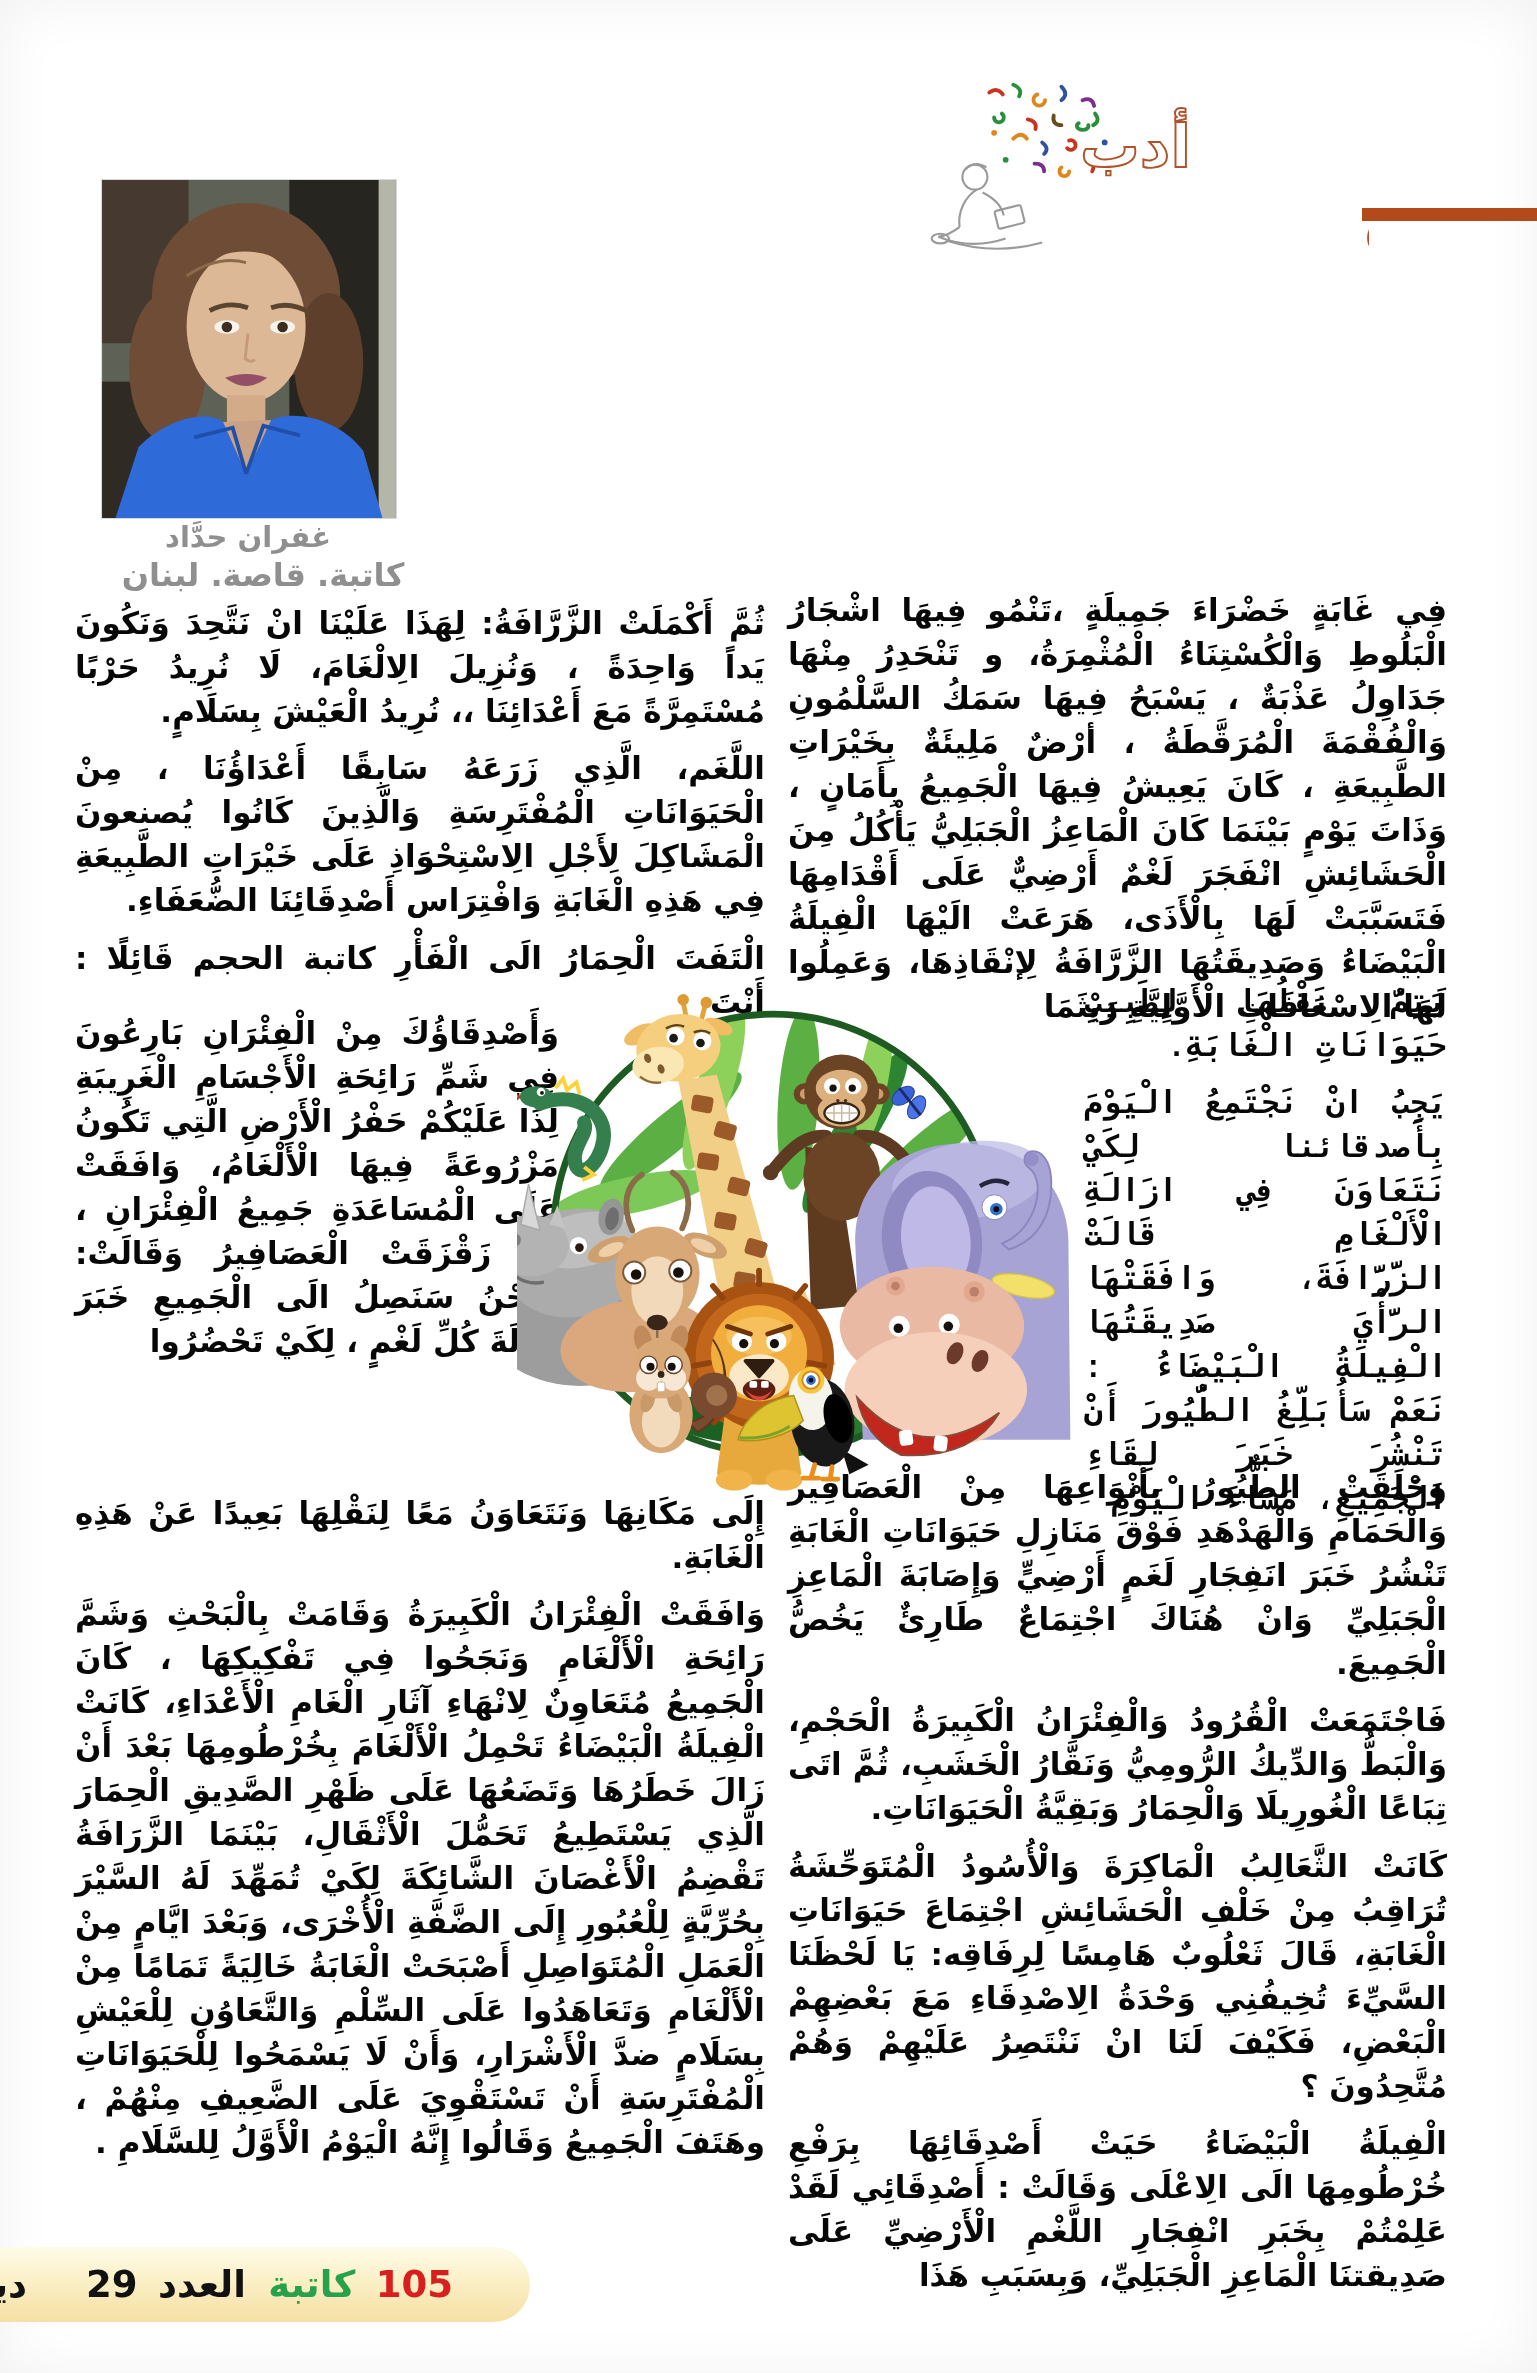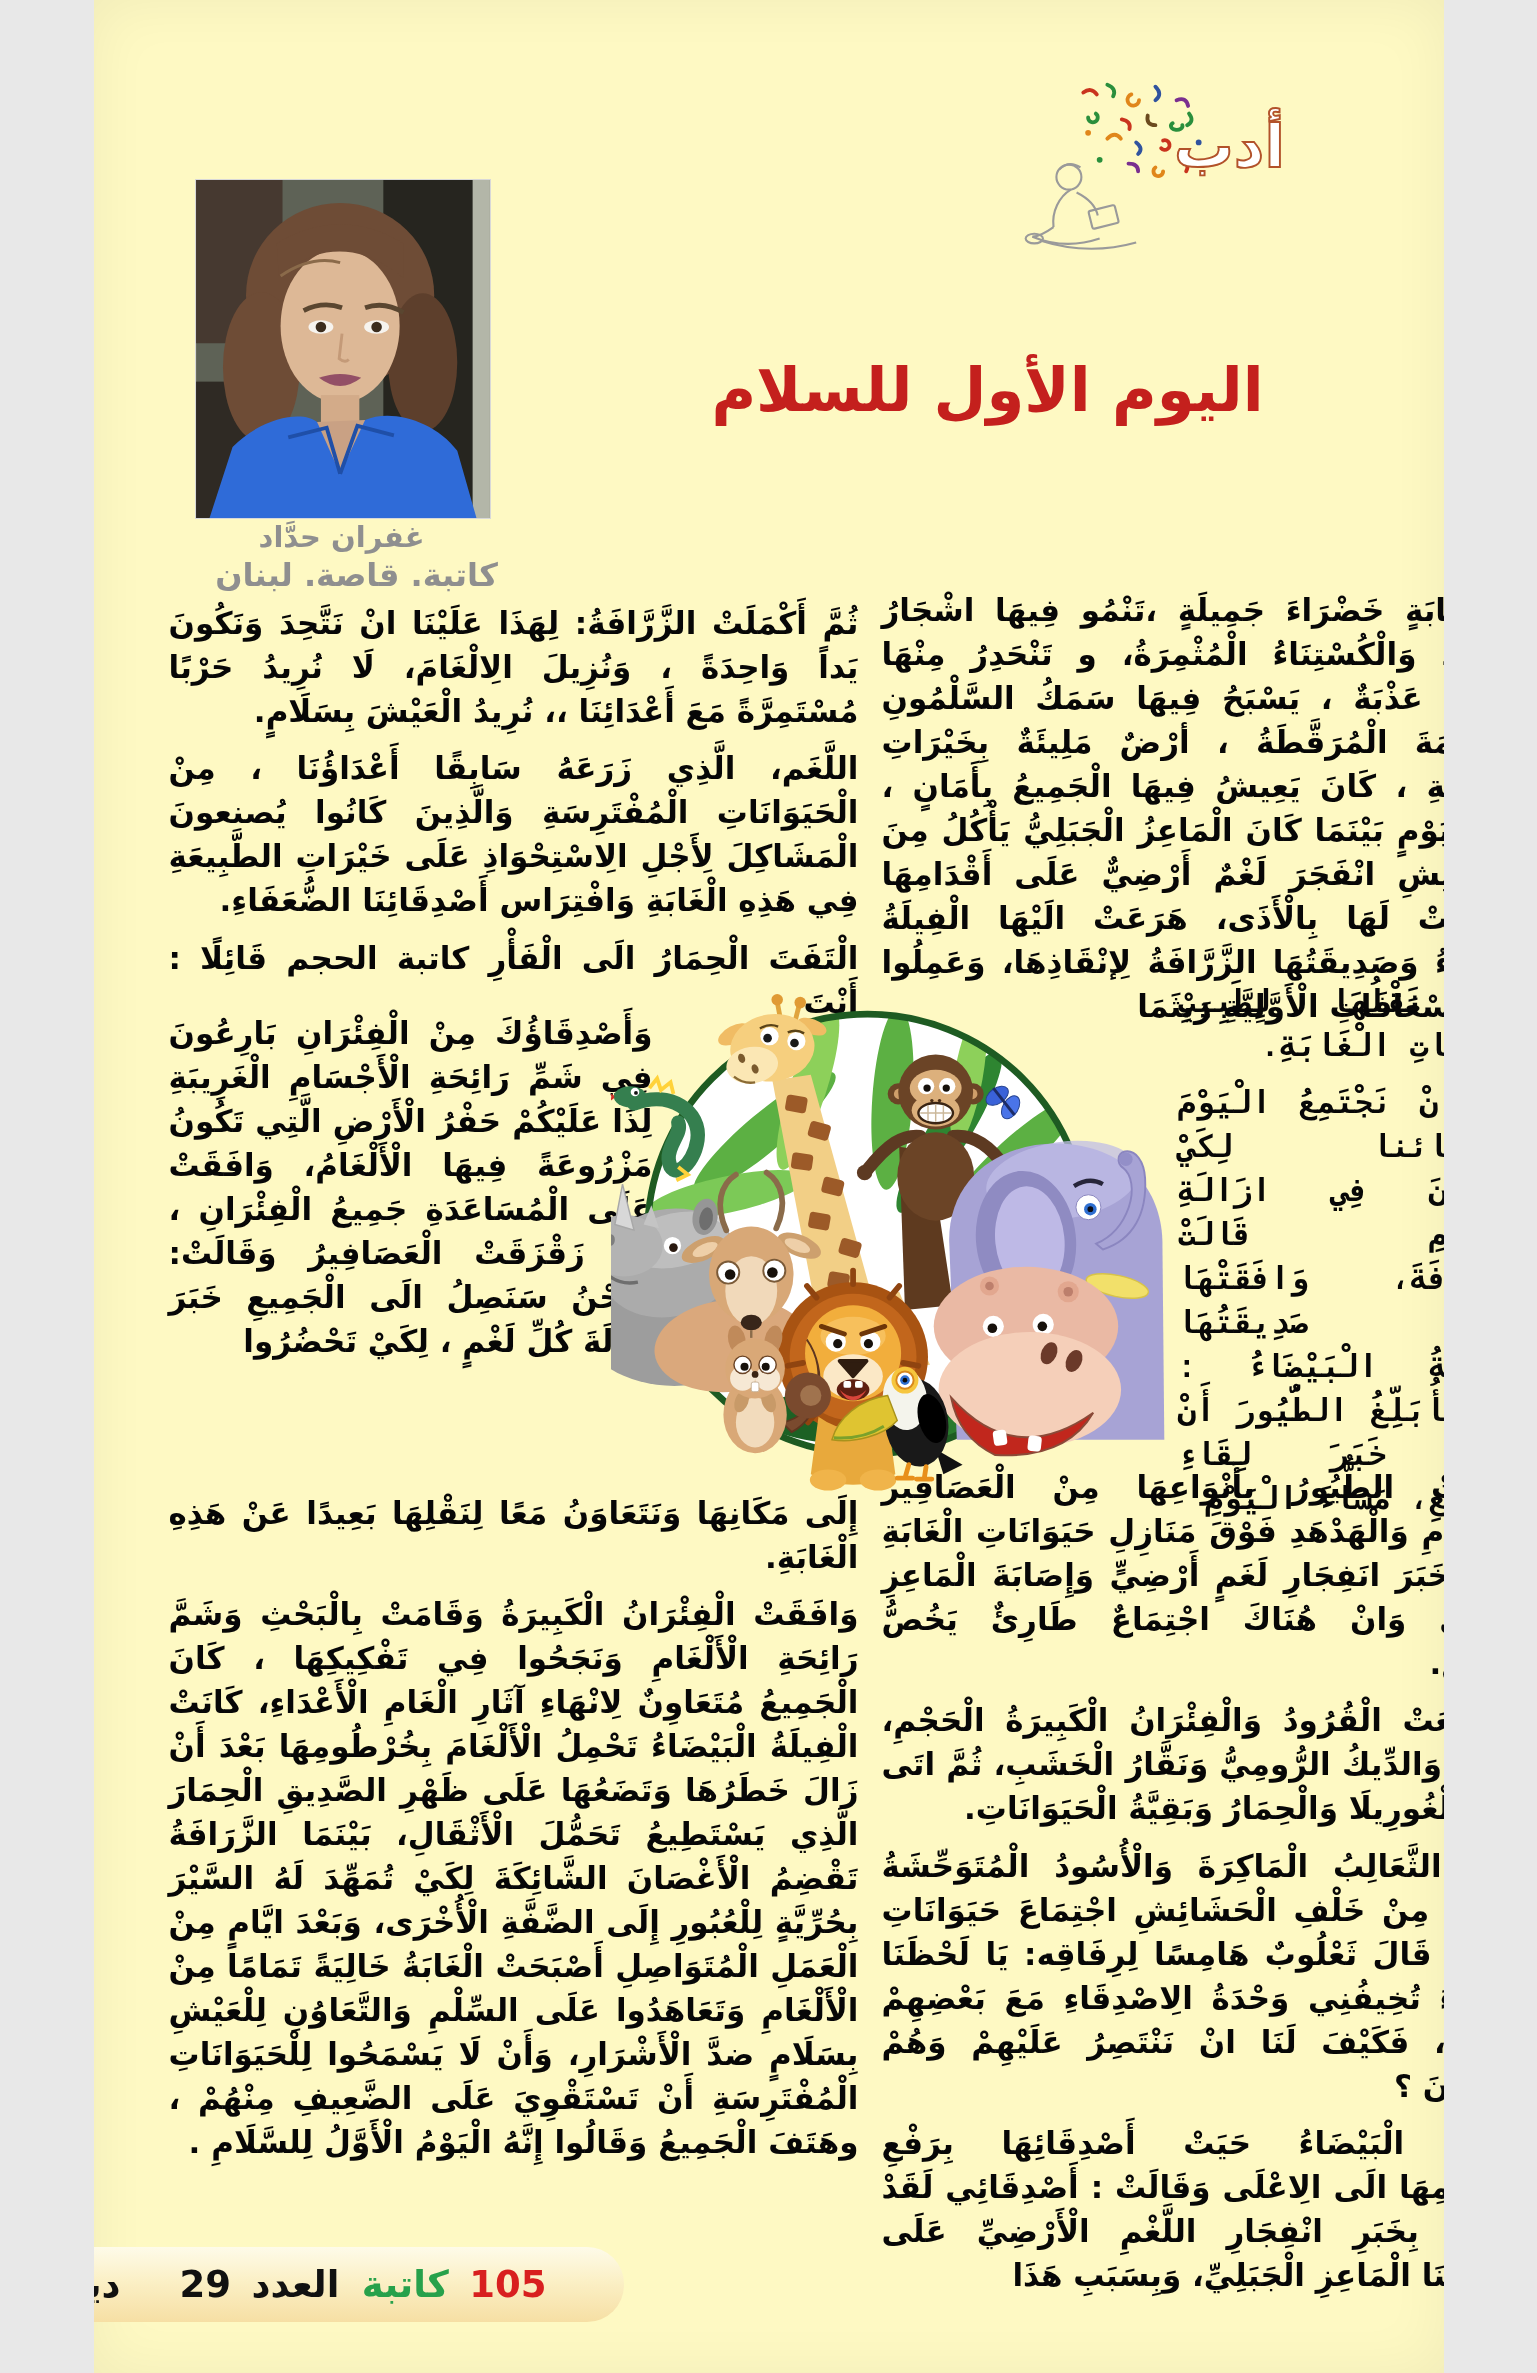--- a/index.html
+++ b/index.html
@@ -1,16 +1,16 @@
 <!DOCTYPE html>
 <html lang="ar"><head>
 <meta charset="utf-8">
 <style>
   html,body{margin:0;padding:0;background:#e8e8e8;}
-  .page{position:relative;width:1350px;height:2374px;background:#fef9c3;margin:0 auto;
+  .page{position:relative;width:1537px;height:2374px;background:#ffffff;margin:0 auto;
         font-family:"DejaVu Sans",sans-serif;overflow:hidden;box-shadow:inset 0 0 58px rgba(0,0,0,.06);}
   
   .masthead-svg{position:absolute;left:898px;top:75px;width:471px;height:183px;}
   .masthead-bar{position:absolute;left:1362px;top:208px;width:175px;height:13.4px;background:#b34a1a;}
   
   .photo-svg{position:absolute;left:101px;top:179px;width:294px;height:338px;border:1px solid #d8d8d8;}
   .author-name{position:absolute;left:75px;top:520px;width:346px;text-align:center;
                font-weight:bold;font-size:29px;color:#8f8f8f;}
   .author-role{position:absolute;left:90px;top:556px;width:346px;text-align:center;
                font-weight:bold;font-size:32px;color:#8f8f8f;letter-spacing:1px;}
@@ -108,21 +108,20 @@
       <rect x="130" y="224" width="40" height="44" fill="#d3ab89"></rect>
       <path d="M14,352 L38,278 C70,246 112,240 126,252 L150,272 L176,250 C202,238 248,250 272,282 L292,352 Z" fill="#2f6bd8"></path>
       <path d="M126,252 L150,306 L176,250 Z" fill="#c9a184"></path>
       <path d="M96,268 L136,258 L150,306" stroke="#1f4fa8" stroke-width="4" fill="none"></path>
       <path d="M206,266 L168,256 L150,306" stroke="#1f4fa8" stroke-width="4" fill="none"></path>
     </g>
   </svg>
   <div class="author-name">غفران حدَّاد</div>
   <div class="author-role">كاتبة. قاصة. لبنان</div>
 
-  <div class="article-title">اليوم الأول للسلام</div>
 
   <div class="tb" id="blockR1">
     <p>فِي غَابَةٍ خَضْرَاءَ جَمِيلَةٍ ،تَنْمُو فِيهَا اشْجَارُ الْبَلُوطِ وَالْكُسْتِنَاءُ الْمُثْمِرَةُ، و تَنْحَدِرُ مِنْهَا جَدَاوِلُ عَذْبَةٌ ، يَسْبَحُ فِيهَا سَمَكُ السَّلْمُونِ وَالْفُقْمَةَ الْمُرَقَّطَةُ ، أرْضٌ مَلِيئَةٌ بِخَيْرَاتِ الطَّبِيعَةِ ، كَانَ يَعِيشُ فِيهَا الْجَمِيعُ بِأَمَانٍ ، وَذَاتَ يَوْمٍ بَيْنَمَا كَانَ الْمَاعِزُ الْجَبَلِيُّ يَأْكُلُ مِنَ الْحَشَائِشِ انْفَجَرَ لَغْمٌ أَرْضِيٌّ عَلَى أَقْدَامِهَا فَتَسَبَّبَتْ لَهَا بِالْأَذَى، هَرَعَتْ الَيْهَا الْفِيلَةُ الْبَيْضَاءُ وَصَدِيقَتُهَا الزَّرَّافَةُ لِإنْقَاذِهَا، وَعَمِلُوا لَهَا الِاسْعَافَاتِ الْأَوَّلِيَّةِ رَيْثَمَا</p>
   </div>
   <div class="tb" id="blockR2">
     <p>يَتِمُّ نَقْلُهَا لِطَبِيبِ حَيَوَانَاتِ الْغَابَةِ.</p>
     <p>يَجِبُ انْ نَجْتَمِعُ الْيَوْمَ بِأَصدقائنا لِكَيْ نَتَعَاوَنَ فِي ازَالَةِ الْأَلْغَامِ قَالَتْ الزَّرَّافَةَ، وَافَقَتْهَا الرَّأْيَ صَدِيقَتُهَا الْفِيلَةُ الْبَيْضَاءُ : نَعَمْ سَأُبَلِّغُ الطُّيُورَ أَنْ تَنْشُرَ خَبَرَ لِقَاءِ الْجَمِيعِ، مَسَاءَ الْيَوْمِ</p>
   </div>
   <div class="tb" id="blockR3">
     <p>وَحَلَقَتْ الطُّيُورُ بِأَنْوَاعِهَا مِنْ الْعَصَافِير وَالْحَمَامِ وَالْهَدْهَدِ فَوْقَ مَنَازِلِ حَيَوَانَاتِ الْغَابَةِ تَنْشُرُ خَبَرَ انَفِجَارِ لَغَمٍ أَرْضِيٍّ وَإِصَابَةَ الْمَاعِزِ الْجَبَلِيِّ وَانْ هُنَاكَ اجْتِمَاعٌ طَارِئٌ يَخُصُّ الْجَمِيعَ.</p>

